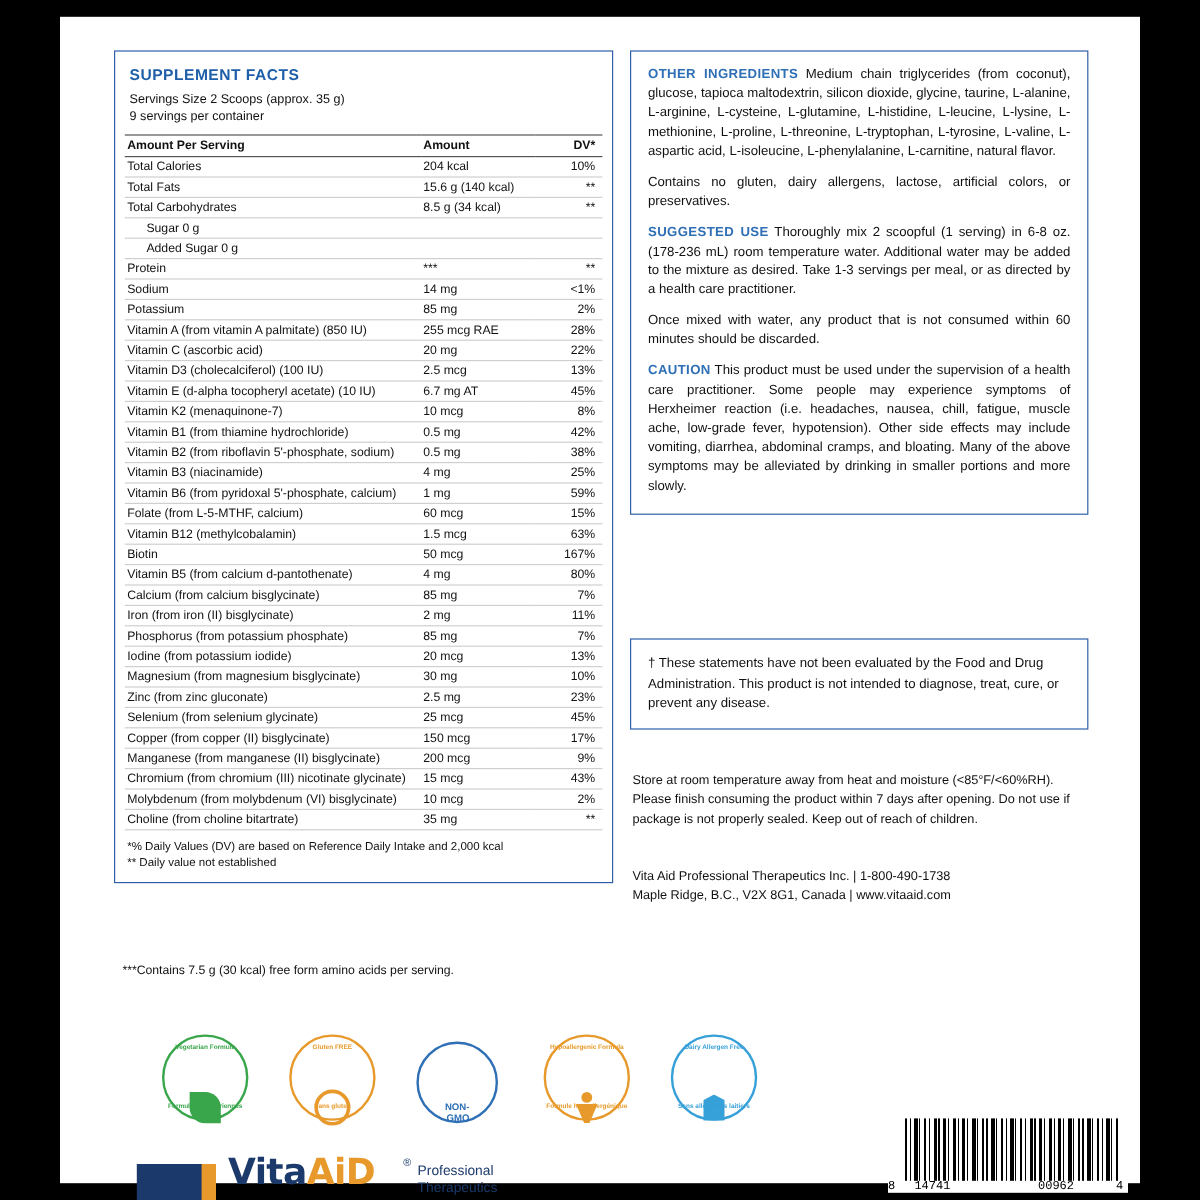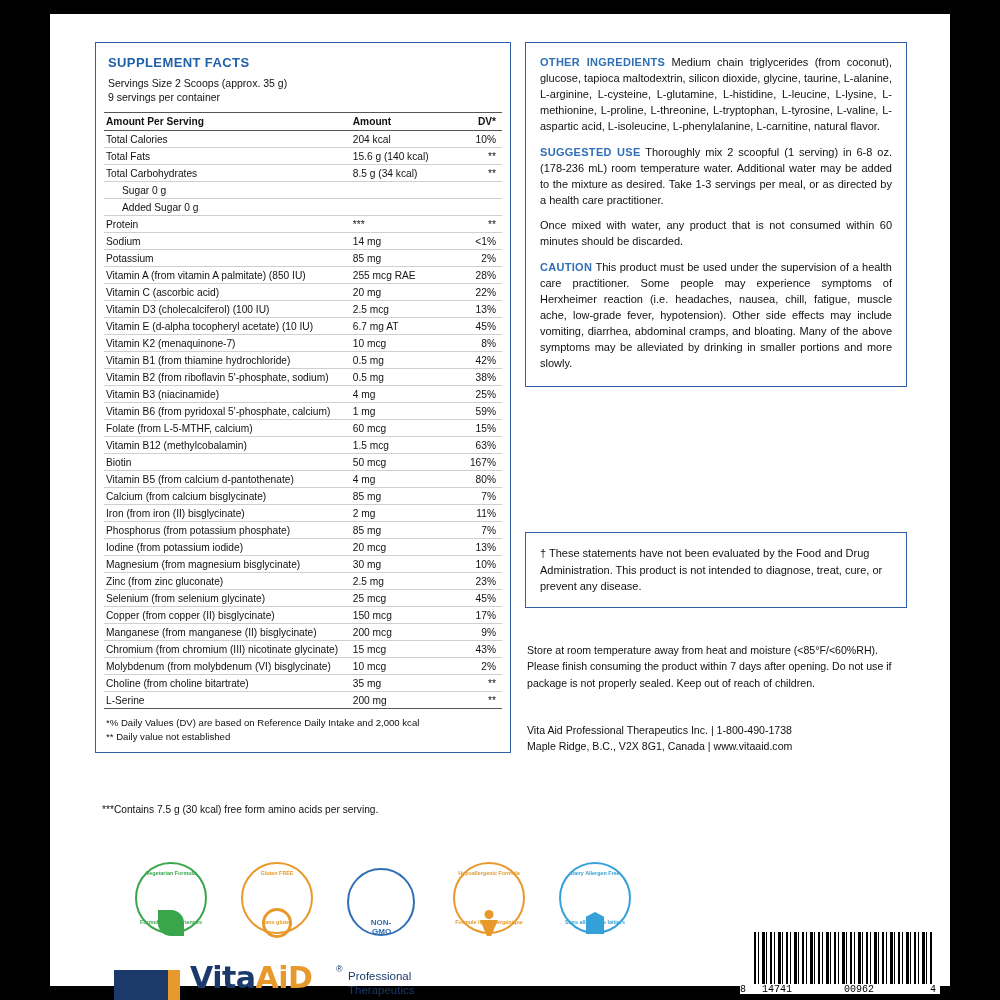--- a/index.html
+++ b/index.html
@@ -236,21 +236,21 @@
     background:repeating-linear-gradient(to right,
       #000 0 2px, #fff 2px 4px, #000 4px 5px, #fff 5px 8px,
       #000 8px 11px, #fff 11px 12px, #000 12px 13px, #fff 13px 16px);
   }
   .bc-digits{
     position:absolute;top:52px;left:0;width:200px;
     font-size:10px;font-family:"Liberation Mono", monospace;
     color:#000;
   }
   .bc-digits span{position:absolute;}
-  .d0{left:0px;} .d1{left:22px;} .d2{left:104px;text-align:right;} .d3{left:190px;}
+  .d0{left:0px;} .d1{left:22px;} .d2{left:125px;text-align:right;} .d3{left:190px;}
 </style>
 </head>
 <body>
 
 <div class="label">
 
   <div class="left-panel">
     <div class="sf-title">SUPPLEMENT FACTS</div>
     <div class="sf-sub">Servings Size 2 Scoops (approx. 35 g)</div>
     <div class="sf-sub">9 servings per container</div>
@@ -422,38 +422,34 @@
           <tr>
             <td class="c-name">Molybdenum (from molybdenum (VI) bisglycinate)</td>
             <td class="c-amt">10  mcg</td>
             <td class="c-dv">2%</td>
           </tr>
           <tr>
             <td class="c-name">Choline (from choline bitartrate)</td>
             <td class="c-amt">35 mg</td>
             <td class="c-dv">**</td>
           </tr>
-          <tr class="thick">
-            <td class="c-name">L-Serine</td>
-            <td class="c-amt">200 mg</td>
-            <td class="c-dv">**</td>
-          </tr>
         </tbody>
     </table>
 
     <div class="footnotes">
       <div>*% Daily Values (DV) are based on Reference Daily Intake and 2,000 kcal</div>
       <div>** Daily value not established</div>
     </div>
   </div>
 
   <div class="outside-note">***Contains 7.5 g (30 kcal) free form amino acids per serving.</div>
 
   <div class="right-panel">
     <p><span class="hdr">OTHER INGREDIENTS</span><span> Medium chain triglycerides (from coconut), glucose, tapioca maltodextrin, silicon dioxide, glycine, taurine, L-alanine, L-arginine, L-cysteine, L-glutamine, L-histidine, L-leucine, L-lysine, L-methionine, L-proline, L-threonine, L-tryptophan, L-tyrosine, L-valine, L-aspartic acid, L-isoleucine, L-phenylalanine, L-carnitine, natural flavor.</span></p>
+    <p>Contains no gluten, dairy allergens, lactose, artificial colors, or preservatives.</p>
     <p><span class="hdr">SUGGESTED USE</span><span> Thoroughly mix 2 scoopful (1 serving) in 6-8 oz. (178-236 mL) room temperature water. Additional water may be added to the mixture as desired. Take 1-3 servings per meal, or as directed by a health care practitioner.</span></p>
     <p>Once mixed with water, any product that is not consumed within 60 minutes should be discarded.</p>
     <p><span class="hdr">CAUTION</span><span> This product must be used under the supervision of a health care practitioner. Some people may experience symptoms of Herxheimer reaction (i.e. headaches, nausea, chill, fatigue, muscle ache, low-grade fever, hypotension). Other side effects may include vomiting, diarrhea, abdominal cramps, and bloating. Many of the above symptoms may be alleviated by drinking in smaller portions and more slowly.</span></p>
   </div>
 
   <div class="disclaimer">
     <span>† These statements have not been evaluated by the Food and Drug Administration. This product is not intended to diagnose, treat, cure, or prevent any disease.</span>
   </div>
 
   <div class="storage">Store at room temperature away from heat and moisture (&lt;85°F/&lt;60%RH). Please finish consuming the product within 7 days after opening. Do not use if package is not properly sealed. Keep out of reach of children.</div>

